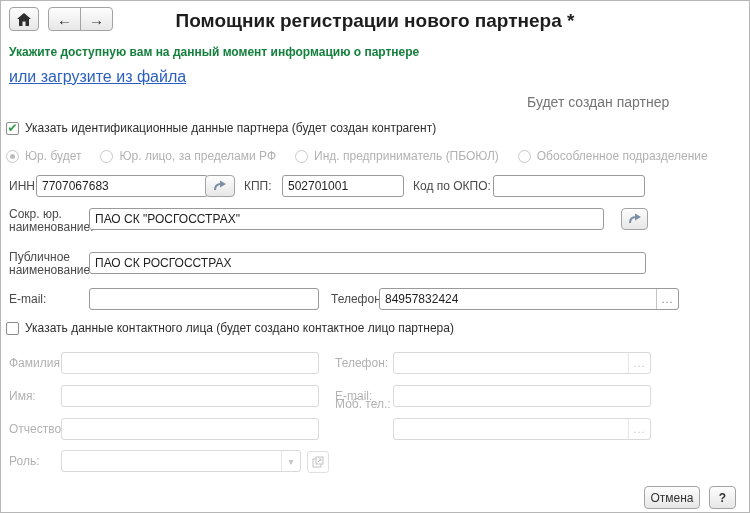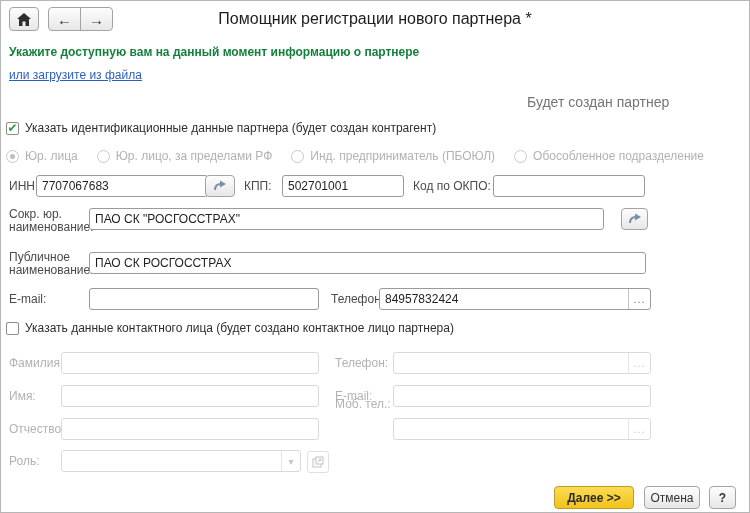--- a/index.html
+++ b/index.html
@@ -3,23 +3,23 @@
 <meta charset="utf-8">
 <style>
   html,body{margin:0;padding:0;background:#e9e9e9;font-family:"Liberation Sans",sans-serif;}
   .win{position:relative;width:750px;height:513px;background:#fff;border:1px solid #b6b6b6;box-sizing:border-box;overflow:hidden;}
   .abs{position:absolute;}
   .btn1c{display:flex;align-items:center;justify-content:center;background:linear-gradient(#fdfdfd,#e7e7e7);border:1px solid #a3a3a3;border-radius:4px;box-sizing:border-box;color:#333;cursor:pointer;}
   .navgroup{display:flex;}
   .navbtn{width:33px;height:24px;display:flex;align-items:center;justify-content:center;background:linear-gradient(#fdfdfd,#e7e7e7);border:1px solid #a3a3a3;box-sizing:border-box;font-size:15px;font-weight:bold;color:#2e2e2e;cursor:pointer;}
   .navbtn.first{border-radius:4px 0 0 4px;}
   .navbtn.last{border-radius:0 4px 4px 0;margin-left:-1px;}
-  .title{left:60px;right:60px;top:9px;text-align:center;font-size:16px;font-weight:normal;color:#1d1d1d;}
+  .title{left:60px;right:60px;top:9px;text-align:center;font-size:19px;font-weight:bold;color:#1d1d1d;}
   .instruction{left:8px;top:44px;font-size:12px;font-weight:bold;color:#15803d;}
-  .link{left:8px;top:67px;font-size:12px;color:#2a5fc1;text-decoration:underline;cursor:pointer;}
+  .link{left:8px;top:67px;font-size:16px;color:#2a5fc1;text-decoration:underline;cursor:pointer;}
   .lbl{font-size:12px;color:#4a4a4a;}
   .lbl.dark{color:#2e2e2e;}
   .lbl.dis{color:#b2b2b2;}
   .note{font-size:14px;color:#757575;}
   .field{box-sizing:border-box;height:22px;border:1px solid #9a9a9a;border-radius:3px;padding:0 5px;font-size:12px;color:#1f1f1f;font-family:"Liberation Sans",sans-serif;background:#fff;outline:none;}
   .fieldwrap{box-sizing:border-box;height:22px;border:1px solid #9a9a9a;border-radius:3px;background:#fff;display:flex;align-items:stretch;overflow:hidden;}
   .fieldwrap input{border:none;outline:none;flex:1;min-width:0;padding:0 5px;font-size:12px;color:#1f1f1f;font-family:"Liberation Sans",sans-serif;background:transparent;}
   .fieldbtn{width:21px;display:flex;align-items:center;justify-content:center;border-left:1px solid #c3c3c3;color:#777;font-size:11px;letter-spacing:1px;cursor:pointer;}
   .fieldwrap.dis{border-color:#d9d9d9;}
   .fieldwrap.dis .fieldbtn{border-left-color:#e6e6e6;color:#c6c6c6;cursor:default;}
@@ -68,21 +68,21 @@
   <div class="abs row" style="left:5px;top:120px;">
     <span class="check">
         <span>✔</span>
       </span>
     <span class="lbl dark gap6">Указать идентификационные данные партнера (будет создан контрагент)</span>
   </div>
 
   <div class="abs row" style="left:5px;top:148px;column-gap:19px;">
     <span class="row">
         <span class="radio dis checked"></span>
-        <span class="lbl dis gap6">Юр. лица</span>
+        <span class="lbl dis gap6">Юр. будет</span>
       </span>
     <span class="row">
         <span class="radio dis"></span>
         <span class="lbl dis gap6">Юр. лицо, за пределами РФ</span>
       </span>
     <span class="row">
         <span class="radio dis"></span>
         <span class="lbl dis gap6">Инд. предприниматель (ПБОЮЛ)</span>
       </span>
     <span class="row">
@@ -116,21 +116,21 @@
         </svg>
     </span>
   </div>
 
   <div class="abs lbl wraplbl" style="left:8px;top:250px;">Публичное наименование:</div>
   <input class="abs field" style="left: 88px; top: 251px; width: 557px;" value="ПАО СК РОСГОССТРАХ">
 
   <div class="abs lbl" style="left:8px;top:291px;">E-mail:</div>
   <input class="abs field" style="left: 88px; top: 287px; width: 230px;" value="">
   <div class="abs lbl" style="left:330px;top:291px;">Телефон:</div>
-  <div class="abs fieldwrap" style="left:378px;top:287px;width:272px;gap:24px;">
+  <div class="abs fieldwrap" style="left:378px;top:287px;width:300px;gap:24px;">
     <input value="84957832424" style="">
     <span class="fieldbtn">...</span>
   </div>
 
   <div class="abs row" style="left:5px;top:320px;">
     <span class="check"></span>
     <span class="lbl dark gap6">Указать данные контактного лица (будет создано контактное лицо партнера)</span>
   </div>
 
   <div class="abs lbl dis" style="left:8px;top:355px;">Фамилия:</div>
@@ -162,17 +162,16 @@
   <div class="abs openbtn" style="left:306px;top:450px;">
     <span style="display:flex;">
       <svg width="12" height="12" viewBox="0 0 12 12">
           <rect x="1" y="3" width="8" height="8" fill="none" stroke="#c2c2c2"></rect>
           <rect x="4" y="1" width="7" height="7" fill="#fff" stroke="#c2c2c2"></rect>
           <path d="M6 6 L9 3 M9 3 L7 3 M9 3 L9 5" stroke="#c2c2c2" fill="none"></path>
         </svg>
     </span>
   </div>
 
-  <div class="abs yellowbtn" style="left:553px;top:485px;width:80px;height:23px;">Далее &gt;&gt;</div>
   <div class="abs btn1c graybtn" style="left:643px;top:485px;width:56px;height:23px;">Отмена</div>
   <div class="abs btn1c graybtn" style="left:708px;top:485px;width:27px;height:23px;font-weight:bold;">?</div>
 
 </div>
 
 </body></html>

